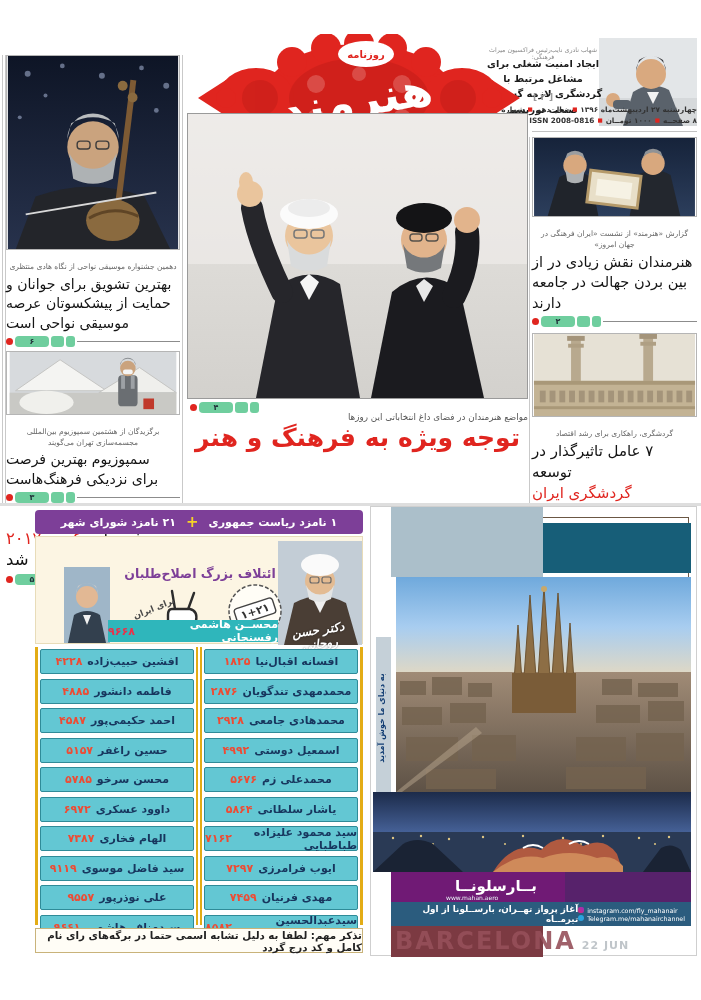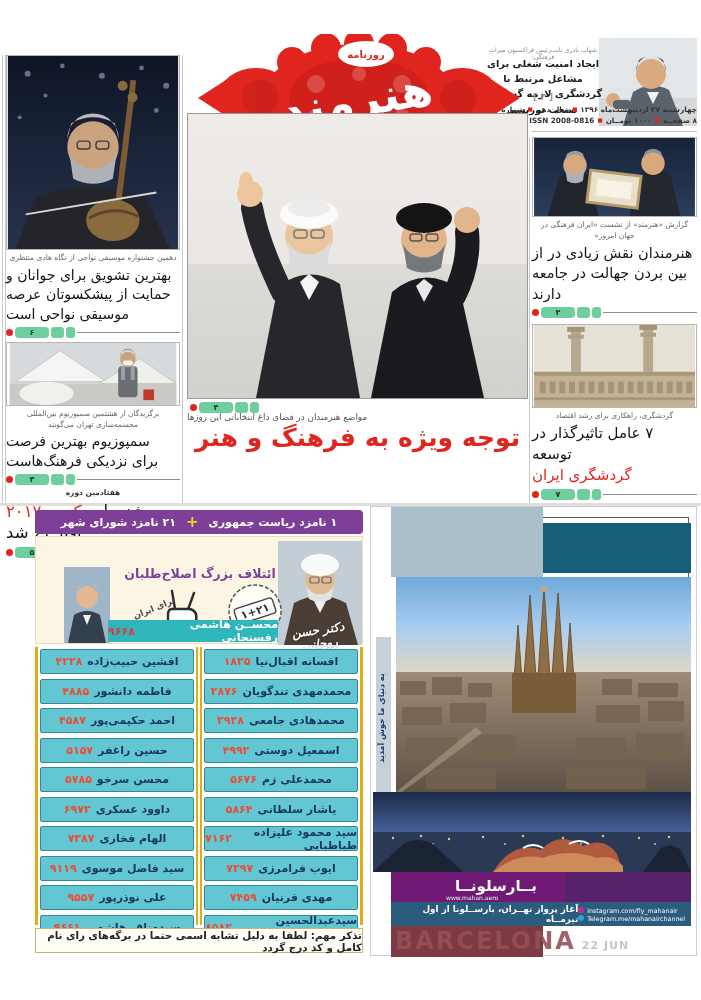--- a/index.html
+++ b/index.html
@@ -12,41 +12,41 @@
   
   .pill{display:flex;align-items:center;direction:ltr;height:11px;margin:3px 0 2px 0;}
   .pill .dot{width:7px;height:7px;border-radius:50%;background:#e0251f;flex:0 0 auto;}
   .pill .num{min-width:34px;height:11px;margin-left:2px;background:#6fce9e;border-radius:4px;
              color:#20323a;font-size:8px;font-weight:bold;text-align:center;line-height:11px;}
   .pill .seg{width:13px;height:11px;margin-left:2px;background:#6fce9e;border-radius:3px;}
   .pill .seg2{width:9px;height:11px;margin-left:2px;background:#6fce9e;border-radius:3px;}
   .pill .tail{flex:1;height:1px;background:#8c8c8c;margin-left:2px;}
 
   
-  .kicker{font-size:7.5px;color:#666;text-align:center;line-height:1.4;margin-top:3px;}
+  .kicker{font-size:7.5px;color:#666;text-align:center;line-height:1.4;margin-top:12px;}
   .colhead{font-size:14px;font-weight:normal;color:#141414;text-align:left;line-height:1.4;margin-top:2px;}
   .red{color:#e0251f;}
   #left-col{left:6px;top:55px;width:174px;}
   #right-col{left:532px;top:137px;width:165px;}
   .photo{display:block;width:100%;border:1px solid #b5b5b5;box-sizing:border-box;}
 
   
   #hdr-kicker{left:484px;top:46px;width:118px;font-size:6.3px;color:#8a8a8a;text-align:center;}
   #hdr-headline{left:481px;top:56px;width:124px;font-size:9.8px;font-weight:bold;color:#1c1c1c;
                 text-align:center;line-height:1.55;}
   #hdr-page{left:481px;top:92px;width:124px;text-align:center;font-size:9px;color:#9a9a9a;font-weight:bold;}
   #hdr-photo{left:599px;top:38px;width:98px;height:88px;}
   .dateline{position:absolute;font-size:7.3px;color:#333;font-weight:bold;text-align:right;direction:rtl;}
   .rsq{color:#e0251f;font-size:5.5px;margin:0 3px;vertical-align:1px;}
 
   
   #masthead{left:196px;top:34px;width:326px;height:126px;}
   #main-photo{left:187px;top:113px;width:341px;height:286px;border:1px solid #9a9a9a;box-sizing:border-box;}
   #lead-pill{left:190px;top:399px;width:120px;}
-  #lead-kicker{left:187px;top:412px;width:341px;font-size:8.8px;color:#555;text-align:left;}
+  #lead-kicker{left:187px;top:412px;width:341px;font-size:8.8px;color:#555;text-align:right;}
   #lead-h-red{left:187px;top:423px;width:341px;font-size:25px;font-weight:bold;color:#e0251f;text-align:center;}
   #lead-h-black{left:187px;top:458px;width:341px;font-size:26px;font-weight:bold;color:#0d0d0d;text-align:center;}
 
   #section-divider{left:0;top:503px;width:701px;height:3px;background:#dedede;}
 
   
   #election-ad{left:35px;top:510px;width:328px;height:447px;}
   #ea-topbar{position:absolute;left:0;top:0;width:328px;height:24px;background:#7d3f98;border-radius:4px;
              display:flex;align-items:center;justify-content:center;gap:10px;color:#fff;
              font-size:11px;font-weight:bold;}

